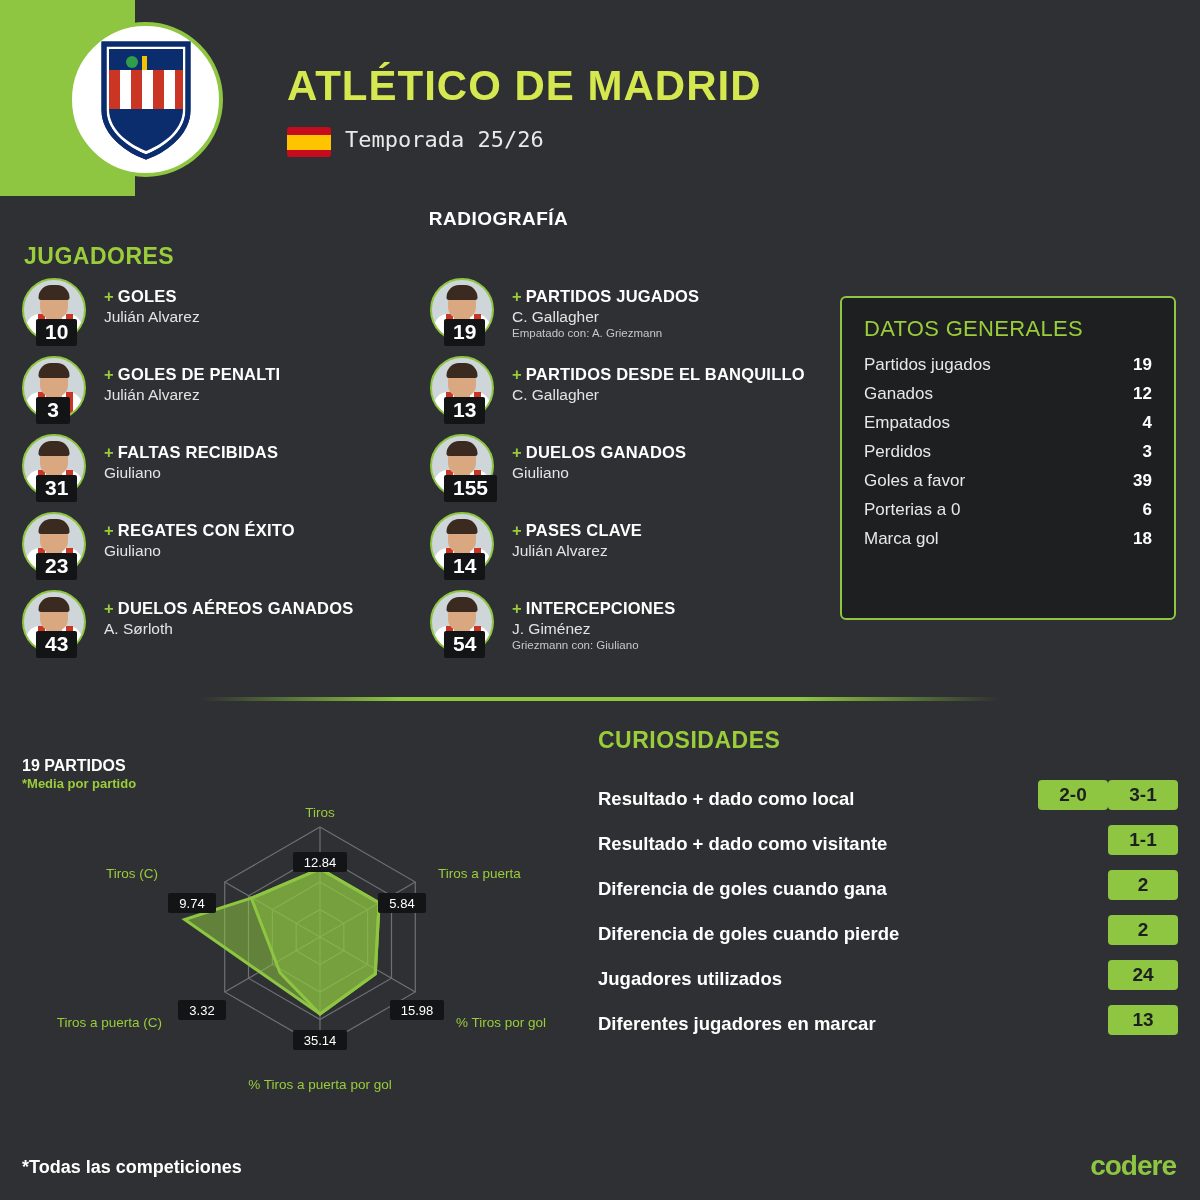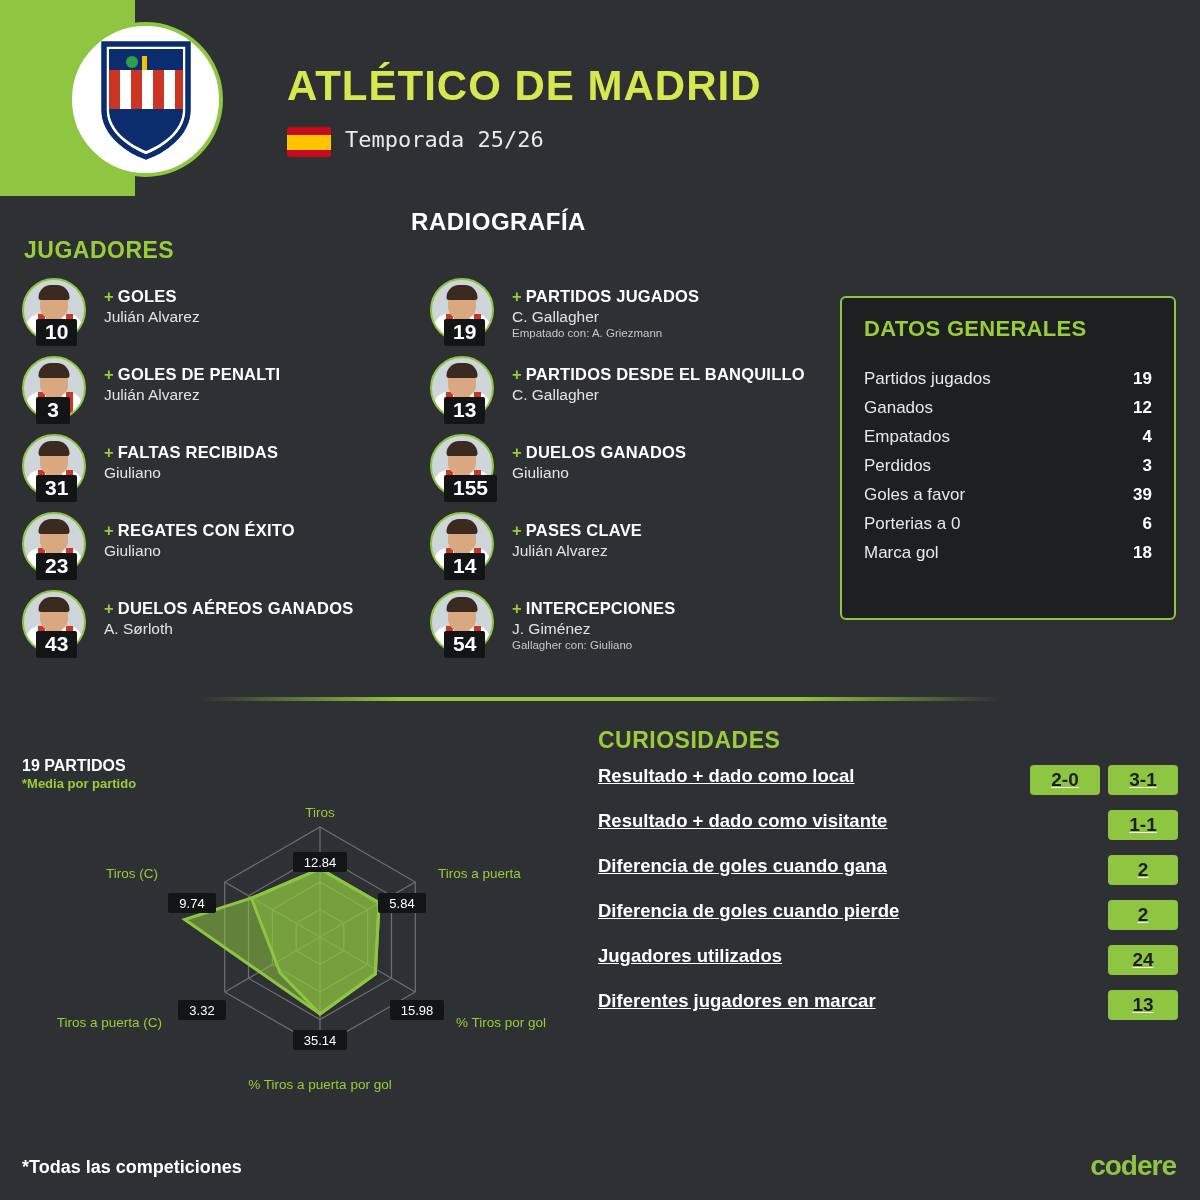--- a/index.html
+++ b/index.html
@@ -45,26 +45,26 @@
     width: 44px; height: 30px; border-radius: 3px; overflow: hidden;
     display: flex; flex-direction: column;
   }
   .flag .r { height: 25%; background: #c60b1e; }
   .flag .y { height: 50%; background: #ffc400; }
   .season-text { font-size: 22px; color: #e9e9e9; font-family: "DejaVu Sans Mono", monospace; }
 
   
   .radiografia-title {
     position: absolute; top: 208px; left: 0; width: 957px;
-    text-align: center; font-size: 24px; font-weight: bold; letter-spacing: .5px; padding-left: 40px;
+    text-align: center; font-size: 19px; font-weight: bold; letter-spacing: .5px; padding-left: 40px;
   }
   .section-head {
     font-size: 23px; font-weight: bold; color: #9acd3a; letter-spacing: .5px;
   }
-  #jugadores-head { position: absolute; left: 24px; top: 237px; }
+  #jugadores-head { position: absolute; left: 24px; top: 243px; }
 
   
   .stat-col { position: absolute; }
   #col-left { left: 22px; top: 278px; width: 400px; }
   #col-mid  { left: 430px; top: 278px; width: 400px; }
   .stat-row { position: relative; height: 78px; display: flex; align-items: flex-start; }
   .avatar-wrap { position: relative; width: 82px; height: 70px; flex: 0 0 82px; }
   .avatar {
     width: 64px; height: 64px; border-radius: 50%;
     border: 2px solid #8ec641; overflow: hidden; position: relative;
@@ -92,44 +92,44 @@
   .stat-player { font-size: 15.5px; color: #e3e3e3; margin-top: 2px; }
   .stat-note { font-size: 11.5px; color: #c7c7c7; margin-top: 1px; }
 
   
   .datos-generales {
     position: absolute; left: 840px; top: 296px;
     width: 336px; height: 324px;
     border: 2px solid #8ec641; border-radius: 6px;
     background: #1d1f21; padding: 18px 22px 0;
   }
-  .dg-title { font-size: 22px; font-weight: bold; color: #9acd3a; margin-bottom: 22px; letter-spacing: .3px; }
+  .dg-title { font-size: 22px; font-weight: normal; color: #9acd3a; margin-bottom: 8px; letter-spacing: .3px; }
   .dg-row { display: flex; justify-content: space-between; align-items: baseline;
     font-size: 17px; padding: 4.5px 0; }
   .dg-row .k { color: #e8e8e8; }
   .dg-row .v { font-weight: bold; color: #ffffff; }
 
   
   .divider {
     position: absolute; left: 200px; top: 697px; width: 800px; height: 4px;
     background: linear-gradient(90deg, rgba(142,198,65,0) 0%, #8ec641 25%, #8ec641 75%, rgba(142,198,65,0) 100%);
   }
 
   
   #especificos-head { position: absolute; left: 22px; top: 727px; }
   .matches-line { position: absolute; left: 22px; top: 757px; font-size: 16px; font-weight: bold; }
   .avg-line { position: absolute; left: 22px; top: 776px; font-size: 13px; font-weight: bold; color: #9acd3a; }
   .radar-wrap { position: absolute; left: 20px; top: 772px; width: 560px; height: 350px; }
 
   
   #curiosidades-head { position: absolute; left: 598px; top: 727px; }
   .cur-list { position: absolute; left: 598px; top: 765px; width: 580px; }
-  .cur-row { display: flex; align-items: flex-start; justify-content: space-between; height: 45px; text-decoration: underline; }
+  .cur-row { display: flex; align-items: flex-end; justify-content: space-between; height: 45px; }
   .cur-label { font-size: 18.5px; font-weight: bold; color: #ffffff; }
-  .cur-vals { display: flex; gap: 8px; padding-left: 36px; }
+  .cur-vals { display: flex; gap: 0; padding-left: 36px; }
   .cur-pill {
     background: #8ec641; color: #1d1f21; font-weight: bold; font-size: 19px;
     border-radius: 4px; min-width: 70px; text-align: center; padding: 4px 10px;
   }
 
   
   .footnote { position: absolute; left: 22px; bottom: 22px; font-size: 18px; font-weight: bold; color: #ffffff; }
   .brand { position: absolute; right: 24px; bottom: 18px; font-size: 28px; font-weight: bold; color: #8ec641; letter-spacing: -1px; }
   text { font-family: "Liberation Sans", sans-serif; }
 </style>
@@ -362,21 +362,21 @@
             <div class="av-stripe av-s3"></div>
             <div class="av-neck"></div>
             <div class="av-head"></div>
             <div class="av-hair"></div>
           </div>
         <div class="stat-value">54</div>
       </div>
       <div class="stat-text">
         <div class="stat-label"><span class="plus">+</span><span>INTERCEPCIONES</span></div>
         <div class="stat-player">J. Giménez</div>
-        <div class="stat-note">Gallagher con: Giuliano</div>
+        <div class="stat-note">Griezmann con: Giuliano</div>
       </div>
     </div>
   </div>
 
   <div class="datos-generales">
     <div class="dg-title">DATOS GENERALES</div>
     <div class="dg-row">
         <span class="k">Partidos jugados</span>
         <span class="v">19</span>
       </div>

